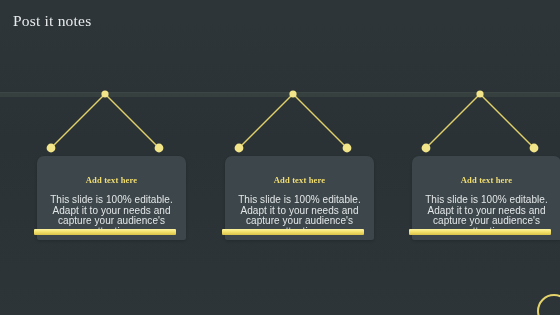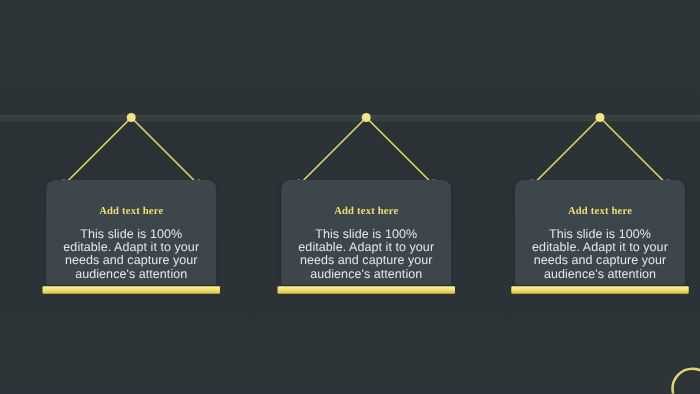--- a/index.html
+++ b/index.html
@@ -75,22 +75,22 @@
     left: 0;
     top: 88px;
     width: 152px;
     height: 70px;
     overflow: visible;
   }
 
   .note-card {
     position: absolute;
     left: 8px;
-    top: 144px;
-    width: 136px;
+    top: 156px;
+    width: 149px;
     height: 84px;
     background: #3d464a;
     border-radius: 7px 7px 2px 2px;
     box-shadow: 0 1px 3px rgba(0,0,0,0.18);
   }
 
   .note-heading {
     position: absolute;
     left: 0;
     right: 0;
@@ -137,20 +137,21 @@
     box-sizing: border-box;
   }
 </style>
 </head>
 <body>
 
 <div id="slide">
 
   <div id="bg-noise"></div>
 
+  <div id="title">Post it notes</div>
 
   <div id="divider"></div>
   <div id="divider-hairline"></div>
 
   <div class="card-group" style="left:29px;">
     <svg class="hanger" viewBox="0 0 152 70">
       <line x1="76" y1="6" x2="22" y2="60" stroke="#e0d06a" stroke-width="1.4"></line>
       <line x1="76" y1="6" x2="130" y2="60" stroke="#e0d06a" stroke-width="1.4"></line>
       <circle cx="76" cy="6" r="3.6" fill="#f2e489"></circle>
       <circle cx="22" cy="60" r="4.4" fill="#f2e489"></circle>

